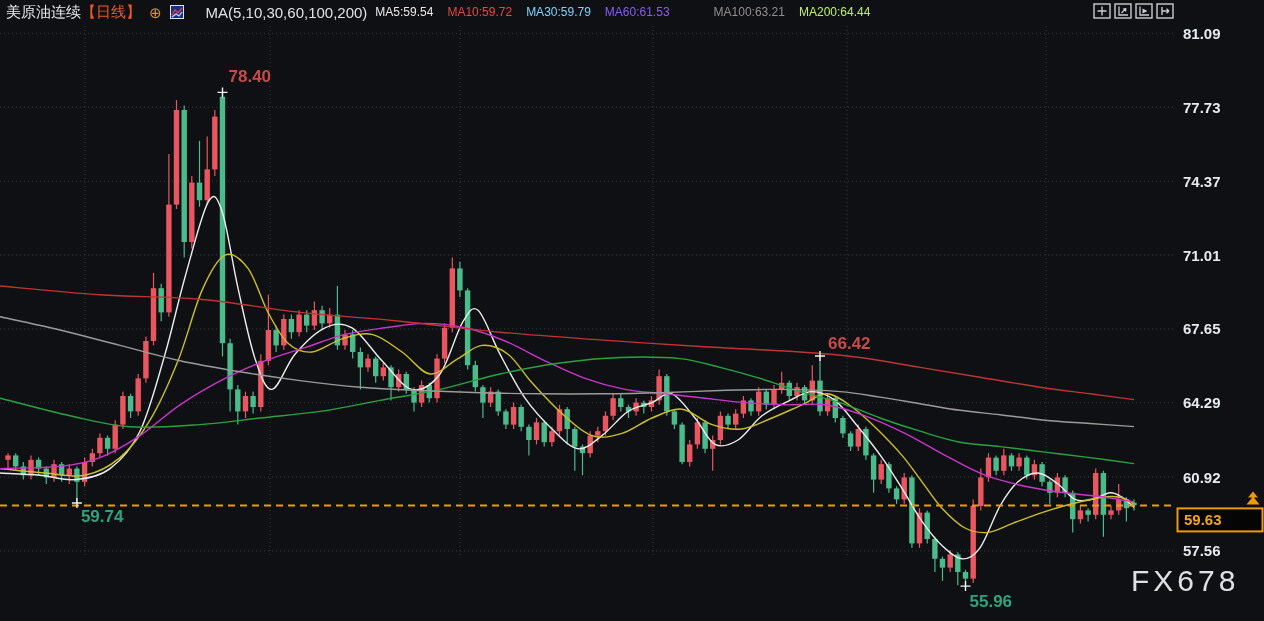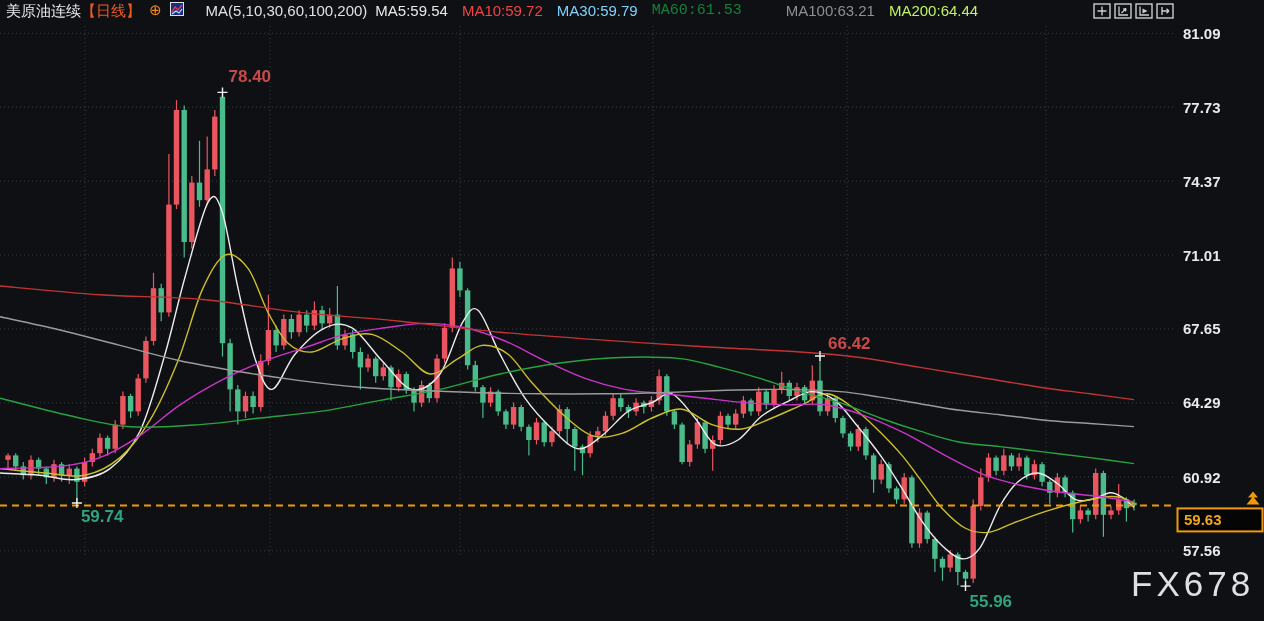--- a/index.html
+++ b/index.html
@@ -1,31 +1,31 @@
 <!DOCTYPE html>
 <html><head>
 <meta charset="utf-8">
 <style>
   html,body{margin:0;padding:0;background:#0f1013;}
   body{width:1264px;height:621px;position:relative;overflow:hidden;
        font-family:"Liberation Sans",sans-serif;}
   .stage{position:absolute;inset:0;}
   #chart{position:absolute;left:0;top:0;}
-  .header{position:absolute;left:6px;top:2px;height:20px;display:flex;align-items:flex-start;
+  .header{position:absolute;left:6px;top:2px;height:20px;display:flex;align-items:center;
           gap:8px;font-size:15px;color:#e4e6e9;white-space:nowrap;z-index:5;}
   .header .title{color:#e8eaec;}
   .header .period{color:#ef5a23;}
   .header .addsym{color:#ef8a1f;font-size:15px;line-height:1;}
   .header .mini-icon{display:inline-flex;}
   .header .ma-group{color:#dfe1e4;margin-left:14px;}
   #ma-values{display:inline-flex;gap:14px;}
-  #ma-values span{font-size:15px;}
+  #ma-values span{font-size:12px;}
   .toolbar{position:absolute;top:3px;right:90px;display:flex;gap:3px;z-index:5;}
   .toolbar .tbtn{display:inline-flex;width:18px;height:16px;cursor:pointer;}
-  .watermark{position:absolute;left:1131px;top:564px;font-size:35px;color:#dde0e5;
+  .watermark{position:absolute;left:1131px;top:564px;font-size:30px;color:#dde0e5;
              letter-spacing:4px;z-index:4;}
 </style>
 </head>
 <body>
 
 <div class="stage">
   <svg id="chart" width="1264" height="621">
       <g>
         <line x1="0" x2="1176" y1="33.3" y2="33.3" stroke="#3a3d44" stroke-width="1" stroke-dasharray="1,3"></line>
         <line x1="0" x2="1176" y1="107.2" y2="107.2" stroke="#3a3d44" stroke-width="1" stroke-dasharray="1,3"></line>
@@ -680,21 +680,21 @@
         <rect x="0.5" y="0.5" width="13" height="13" fill="#16308a" stroke="#dfe3ea" stroke-width="1"></rect>
         <polyline points="2,10 5,5 8,8 12,3" fill="none" stroke="#e23b3b" stroke-width="1.4"></polyline>
         <polyline points="2,12 6,9 9,11 12,7" fill="none" stroke="#cfd6ff" stroke-width="1.2"></polyline>
       </svg>
     </span>
     <span class="ma-group">MA(5,10,30,60,100,200)</span>
     <span id="ma-values">
         <span style="color: rgb(232, 232, 232);">MA5:59.54</span>
         <span style="color: #ef4444;">MA10:59.72</span>
         <span style="color: #7dd3fc;">MA30:59.79</span>
-        <span style="color: #15803d; font-family: Liberation Mono, monospace;">MA60:61.53</span>
+        <span style="color: #8b5cf6;">MA60:61.53</span>
         <span style="color: rgb(143, 143, 143); padding-left: 30px;">MA100:63.21</span>
         <span style="color: #bef264;">MA200:64.44</span>
       </span>
   </div>
 
   <div class="toolbar">
     <span class="tbtn">
       <svg width="18" height="16" viewBox="0 0 18 16">
         <rect x="1" y="1" width="16" height="14" fill="none" stroke="#c9ccd1" stroke-width="1.4"></rect>
         <path d="M9 3.5v9M4.5 8h9" stroke="#c9ccd1" stroke-width="1.4" fill="none"></path>

